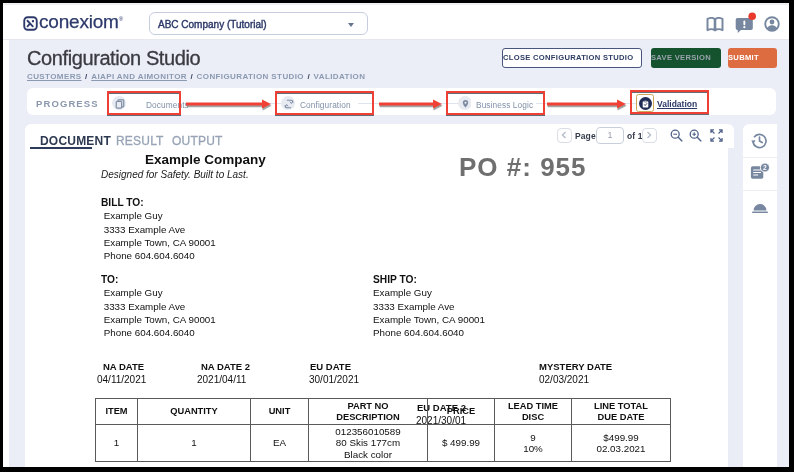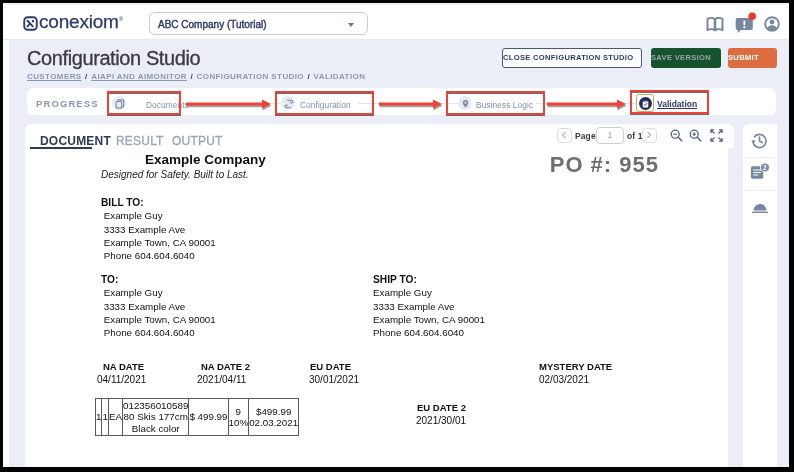--- a/index.html
+++ b/index.html
@@ -41,21 +41,21 @@
 .tab.inactive { color:#98a4b6;margin-left:8px; -webkit-text-stroke:0.3px #98a4b6; }
 .tabline { position:absolute; left:30px; top:146.5px; width:62px; height:2.5px; background:#2e3a59; }
 .pgbtn { position:absolute; top:128px; width:15px; height:15px; border:1px solid #d9dde5; border-radius:4px; background:#fff; }
 .pginput { position:absolute; left:596px; top:127px; width:28px; height:17px; border:1px solid #c9cfda; border-radius:4px; background:#fff; font-size:9px; color:#9aa0ac; text-align:center; line-height:15px; }
 .pgtext { position:absolute; top:131px; font-size:8.5px; font-weight:bold; color:#333a4a; letter-spacing:0.1px; }
 
 .sidebar { position:absolute; left:743px; top:124px; width:34px; height:343px; background:#fff; border-radius:6px 0 0 0; }
 .sidesep { position:absolute; left:743px; width:34px; height:1px; background:#eceef4; }
 .doc-h { position:absolute; left:101px; top:152px; font-size:13.5px; font-weight:bold; color:#101010;padding-left:44px; }
 .doc-tag { position:absolute; left:101px; top:169px; font-size:10px; font-style:italic; color:#1c1c1c; }
-.po { position:absolute; left:459px; top:152px; width:200px; text-align:right; font-size:22px; font-weight:bold; color:#6f6f6f; letter-spacing:1px; }
+.po { position:absolute; left:459px; top:152px; width:200px; text-align:left; font-size:26px; font-weight:bold; color:#6f6f6f; letter-spacing:1px; }
 .blk { position:absolute; font-size:9.8px; line-height:13.3px; color:#101010; }
 .blk b { font-size:10.2px; }
 .dates { position:absolute; top:361px; font-size:10px; line-height:12.6px; color:#101010; }
 .dates .dh { font-size:9.5px; font-weight:bold; }
 table.doctbl { position:absolute; left:95px; top:398px; border-collapse:collapse; table-layout:fixed; }
 table.doctbl td { border:1px solid #5a5a5a; text-align:center; font-size:9.8px; color:#101010; padding:0; }
 table.doctbl .hd { font-weight:bold; font-size:9.3px; line-height:10.7px; }
 table.doctbl .dr { line-height:11.3px; }
 </style>
 </head>
@@ -226,20 +226,29 @@
 <div class="blk" style="left:101px;top:196px;"><b>BILL TO:</b><br>&nbsp;Example Guy<br>&nbsp;3333 Example Ave<br>&nbsp;Example Town, CA 90001<br>&nbsp;Phone 604.604.6040</div>
 <div class="blk" style="left:101px;top:273px;"><b>TO:</b><br>&nbsp;Example Guy<br>&nbsp;3333 Example Ave<br>&nbsp;Example Town, CA 90001<br>&nbsp;Phone 604.604.6040</div>
 <div class="blk" style="left:373px;top:273px;"><b>SHIP TO:</b><br>Example Guy<br>3333 Example Ave<br>Example Town, CA 90001<br>Phone 604.604.6040</div>
 <div class="dates" style="left:97px;"><span class="dh" style="padding-left:6px;">NA DATE</span><br>04/11/2021</div>
 <div class="dates" style="left:197px;"><span class="dh" style="padding-left:4px;">NA DATE 2</span><br>2021/04/11</div>
 <div class="dates" style="left:309px;"><span class="dh" style="padding-left:1px;">EU DATE</span><br>30/01/2021</div>
 <div class="dates" style="left:416px;margin-top:41px;"><span class="dh" style="padding-left:1px;">EU DATE 2</span><br>2021/30/01</div>
 <div class="dates" style="left:539px;"><span class="dh">MYSTERY DATE</span><br>02/03/2021</div>
 <table class="doctbl">
   <tbody>
+      <tr style="height:26px;">
+    <td class="hd" style="width:42px;">ITEM</td>
+    <td class="hd" style="width:113px;">QUANTITY</td>
+    <td class="hd" style="width:58px;">UNIT</td>
+    <td class="hd" style="width:119px;">PART NO<br>DESCRIPTION</td>
+    <td class="hd" style="width:67px;">PRICE</td>
+    <td class="hd" style="width:77px;">LEAD TIME<br>DISC</td>
+    <td class="hd" style="width:99px;">LINE TOTAL<br>DUE DATE</td>
+  </tr>
   <tr style="height:37px;">
     <td class="dr">1</td>
     <td class="dr">1</td>
     <td class="dr">EA</td>
     <td class="dr">012356010589<br>80 Skis 177cm<br>Black color</td>
     <td class="dr">$ 499.99</td>
     <td class="dr">9<br>10%</td>
     <td class="dr">$499.99<br>02.03.2021</td>
   </tr>
 </tbody>

